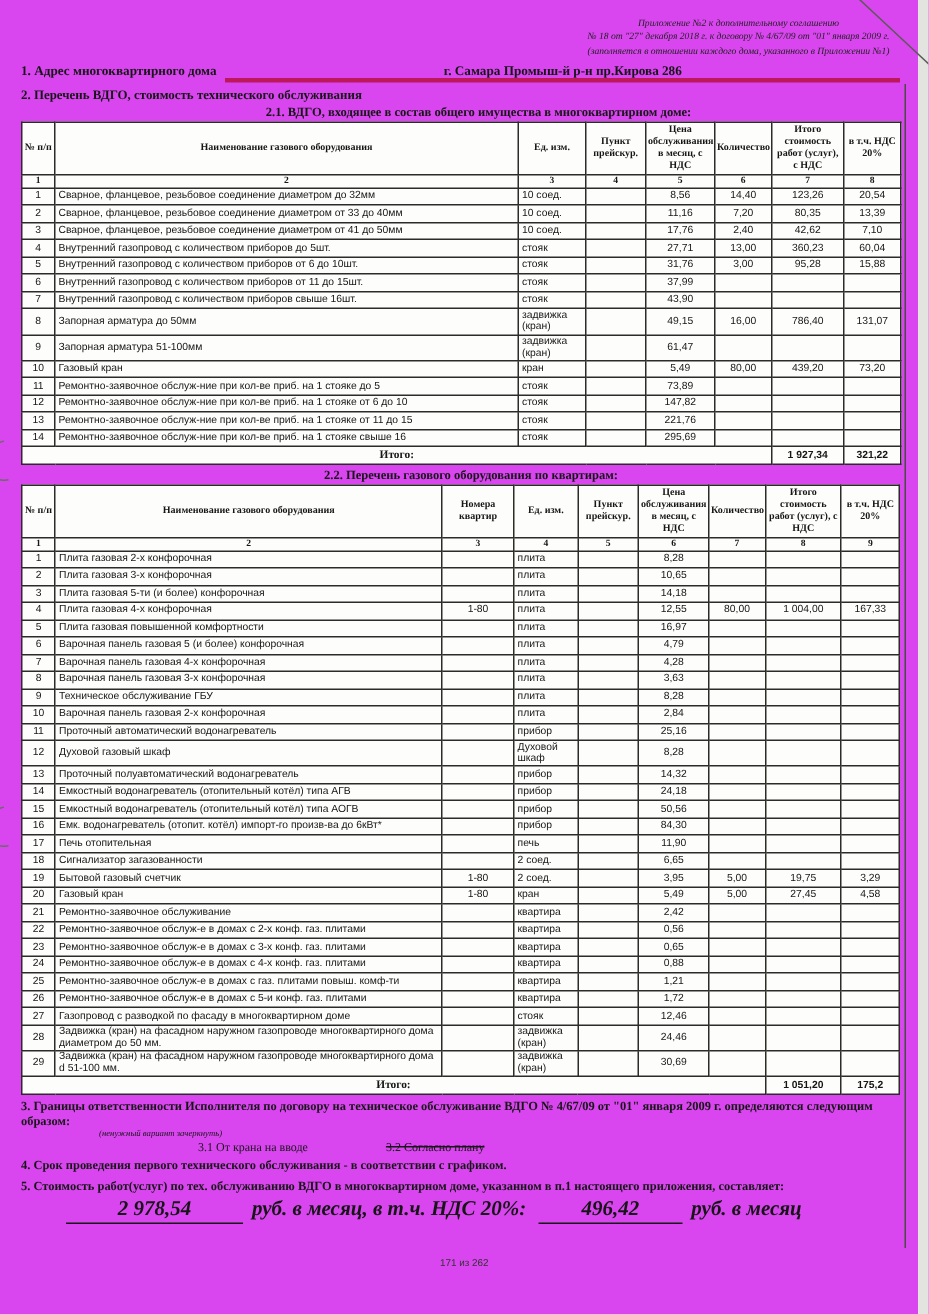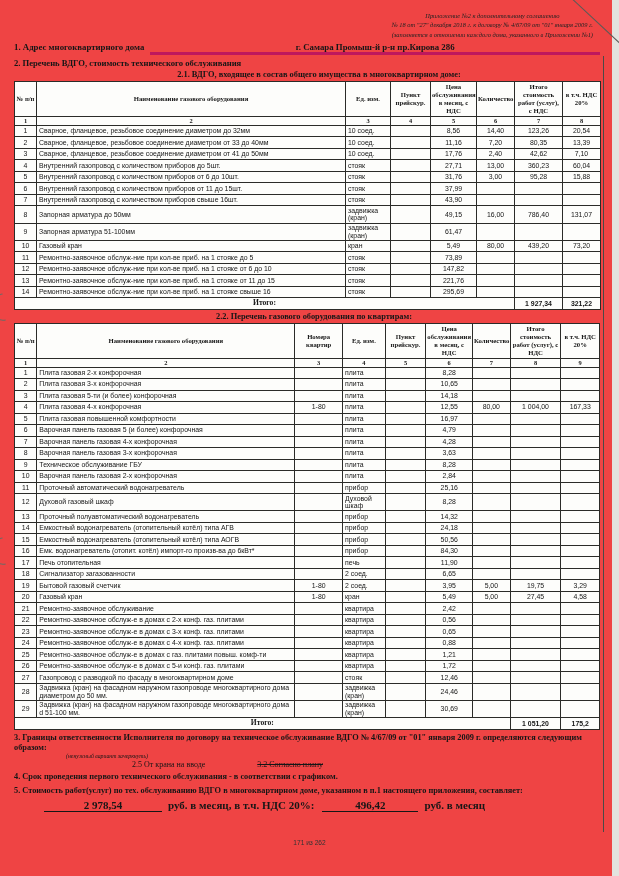--- a/index.html
+++ b/index.html
@@ -1,18 +1,18 @@
 <!DOCTYPE html>
 <html><head>
 <meta charset="utf-8">
 <style>
   html,body { margin:0; padding:0; background:#e8e8e5; }
   .page {
     position:relative; width:619px; height:876px; margin:0 auto;
-    background:#ef4444; overflow:hidden; color:#161616;
+    background:#d946ef; overflow:hidden; color:#161616;
     font-family:"Liberation Serif", serif;
   }
   
   .scan-corner-line { position:absolute; top:22px; right:-26px; width:95px; border-top:1.4px solid #5a5a57; transform:rotate(43deg); }
   .scan-right-line { position:absolute; top:56px; right:15px; width:1.2px; height:776px; background:#4a4a46; }
   .scan-right-shade { position:absolute; top:0; right:0; width:7px; height:100%; background:#e3e3df; }
   .binder-mark { position:absolute; left:-9px; width:24px; height:26px; border:1.7px solid #6b6b66; border-radius:50%; border-right-color:transparent; border-top-color:transparent; transform:rotate(35deg); }
   .binder-mark.m1 { top:293px; }
   .binder-mark.m2 { top:537px; }
   
@@ -33,21 +33,21 @@
   .doc-table td.c1 { text-align:left; }
   #t1 td.c2 { text-align:left; }
   #t2 td.c3 { text-align:left; }
   .total-row td { font-weight:bold; }
   .total-row .total-label { font-family:Liberation Serif, serif; font-size:7.6px; text-align:center; }
   
   .sec3 { font-size:8.3px; font-weight:bold; margin-top:3px; line-height:1.25; }
   .small-note { font-size:5.8px; font-style:italic; font-weight:normal; margin-left:52px; }
   .options-row { display:flex; font-size:8px; font-weight:normal; margin:1px 0 1px 118px; }
   .options-row .opt2 { margin-left:52px; text-decoration:line-through; }
-  .amount-line { display:flex; align-items:baseline; font-size:11px; font-weight:bold; margin:3px 0 0 30px; }
+  .amount-line { display:flex; align-items:baseline; font-size:14px; font-weight:bold; margin:3px 0 0 30px;font-style:italic; }
   .uval { display:inline-block; min-width:118px; text-align:center; border-bottom:1px solid #161616; font-weight:bold; }
   .uval.small { min-width:96px; }
   .amount-line .sep { margin:0 8px 0 6px; font-weight:bold;text-align:right; }
   .page-num { position:absolute; bottom:30px; left:0; width:100%; text-align:center; font-family:"Liberation Sans", sans-serif; font-size:6.6px; color:#333; }
 </style>
 </head>
 <body>
 
 <div class="page">
   <div class="scan-right-shade"></div>
@@ -620,21 +620,21 @@
           <td colspan="7" class="total-label">Итого:</td>
           <td>1 051,20</td>
           <td>175,2</td>
         </tr>
       </tfoot>
     </table>
 
     <div class="sec3">3. Границы ответственности Исполнителя по договору на техническое обслуживание ВДГО № 4/67/09 от "01" января 2009 г. определяются следующим образом:</div>
     <div class="small-note">(ненужный вариант зачеркнуть)</div>
     <div class="options-row">
-      <span class="opt1">2.5  От крана на вводе</span>
+      <span class="opt1">3.1  От крана на вводе</span>
       <span class="opt2">3.2  Согласно плану</span>
     </div>
     <div class="sec3">4. Срок проведения первого технического обслуживания - в соответствии с графиком.</div>
     <div class="sec3">5. Стоимость работ(услуг) по тех. обслуживанию ВДГО в многоквартирном доме, указанном в п.1 настоящего приложения, составляет:</div>
     <div class="amount-line">
       <span class="uval">2 978,54</span>
       <span class="sep">руб. в месяц, в т.ч. НДС 20%:</span>
       <span class="uval small">496,42</span>
       <span class="sep">руб. в месяц</span>
     </div>

